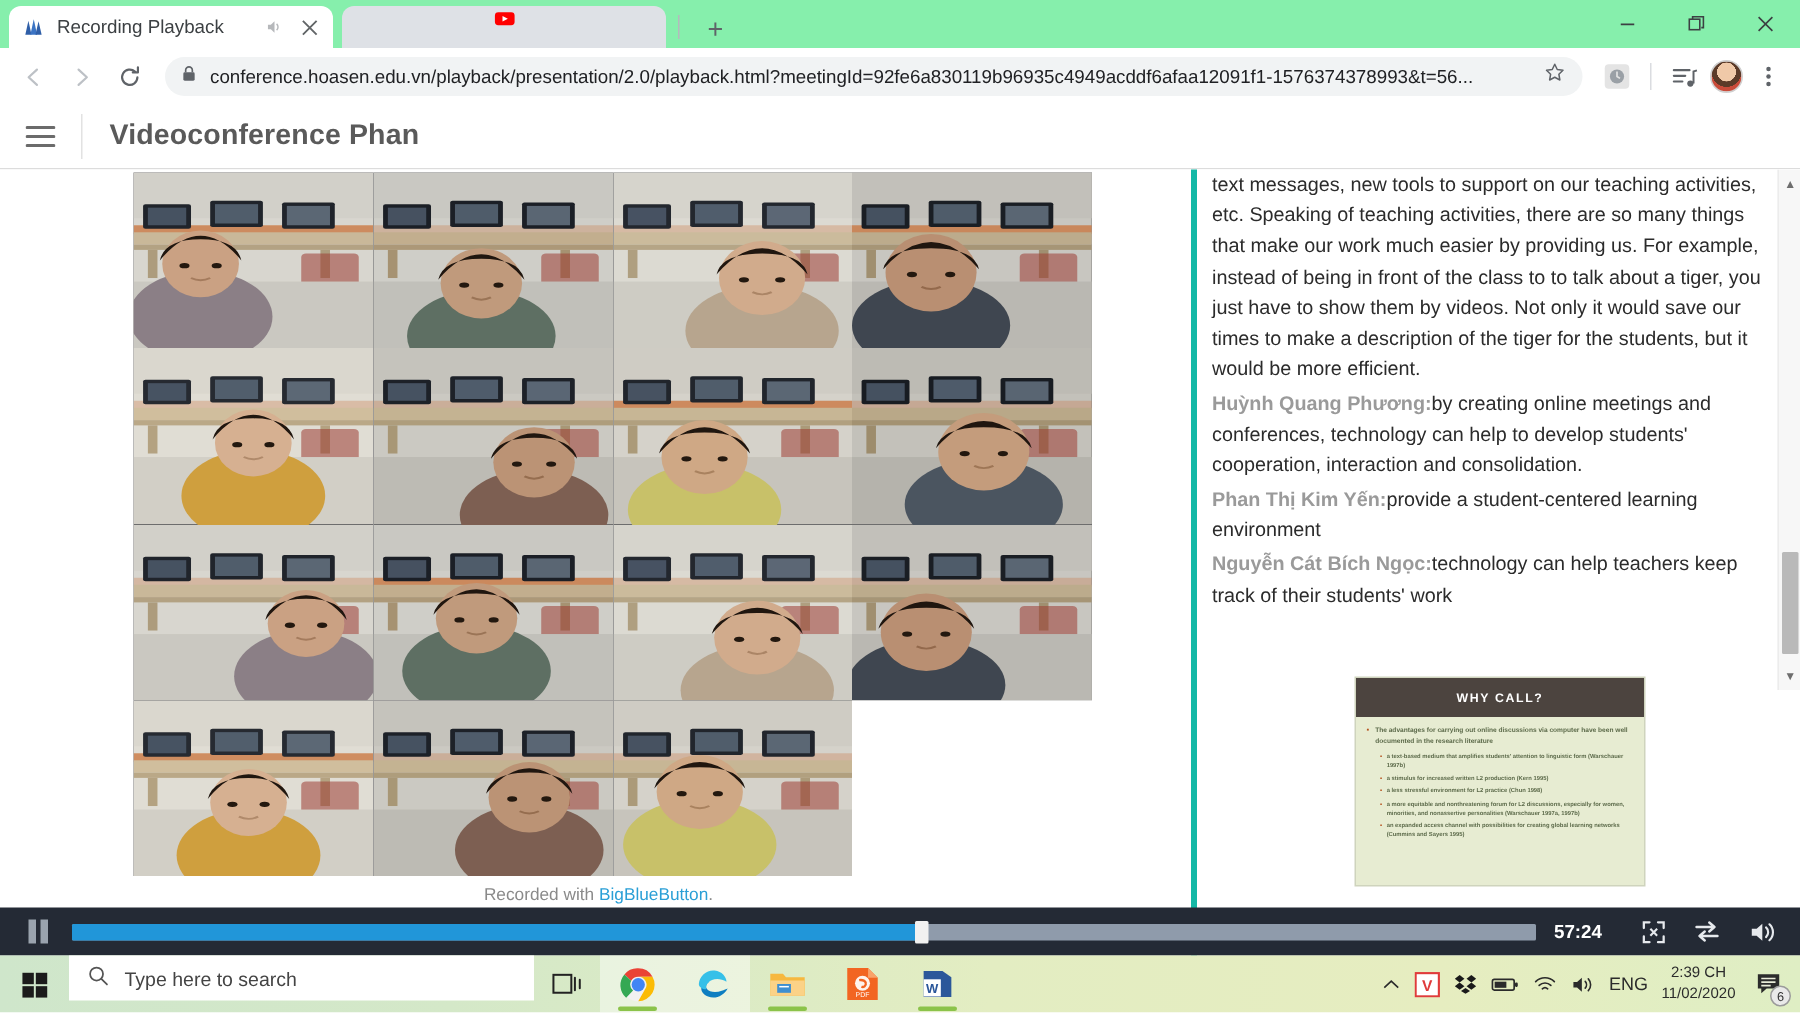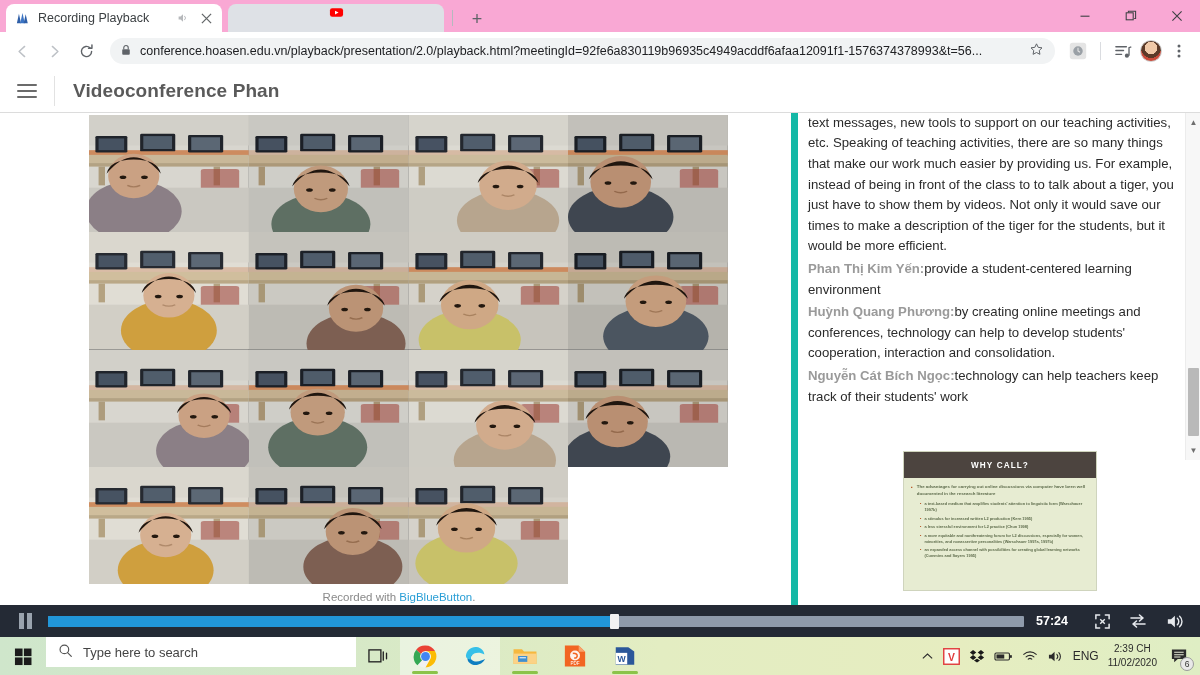--- a/index.html
+++ b/index.html
@@ -5,21 +5,21 @@
   * { box-sizing: border-box; margin: 0; padding: 0; }
   html, body {
     width: 1200px; height: 675px;
     font-family: "Liberation Sans", sans-serif;
     overflow: hidden; background: #fff;
   }
   .screen { position: relative; width: 1200px; height: 675px; }
 
   
   .browser { position: absolute; left:0; top:0; width:1200px; height:637px; background:#dee1e6; }
-  .tabstrip { position:relative; height:32px; width:100%; background:#f9a8d4; }
+  .tabstrip { position:relative; height:32px; width:100%; background:#86efac; }
   .tab {
     position:absolute; top:4px; height:28px; border-radius:8px 8px 0 0;
     display:flex; align-items:center; padding:0 8px; gap:8px; font-size:12px; color:#3c4043;
   }
   .tab.active { left:6px; width:216px; background:#fff; }
   .tab.inactive { left:228px; width:216px; background:#dee1e6;flex-direction:column; }
   .tab-fav { width:16px; height:16px; display:flex; align-items:center; justify-content:center; flex:0 0 16px; }
   .tab-title { flex:1; white-space:nowrap; overflow:hidden; text-overflow:ellipsis; font-size:12.5px; }
   .tab-audio { width:14px; height:14px; opacity:.55; flex:0 0 14px; }
   .tab-close { width:16px; height:16px; flex:0 0 16px; opacity:.8; display:flex;align-items:center;justify-content:center; }
@@ -48,21 +48,21 @@
 
   
   .apphdr { position:relative; height:43px; background:#fff; border-bottom:1px solid #dcdcdc;
             display:flex; align-items:center; }
   .hamburger { width:54px; height:42px; display:flex; align-items:center; justify-content:center; color:#6b6b6b; }
   .hdr-div { width:1px; height:30px; background:#e2e2e2; }
   .apptitle { font-size:19px; font-weight:bold; color:#5a5a5a; margin-left:18px; letter-spacing:.1px; }
 
   
   .content { position:absolute; left:0; top:113px; width:1200px; height:524px; background:#fff; display:flex; }
-  .leftpane { position:relative; width:798px; height:100%; background:#fff; border-right:7px solid #14b8a6; }
+  .leftpane { position:relative; width:798px; height:100%; background:#fff; border-right:4px solid #14b8a6; }
   .camwrap { position:absolute; left:89px; top:2px; width:639px; height:469px; background:#fff; }
   .camgrid { display:grid; grid-template-columns:repeat(4,1fr); grid-template-rows:repeat(4,1fr);
              width:100%; height:100%; gap:0; }
   .cam { position:relative; overflow:hidden; background:#6d6d6d; }
   .cam.empty { background:#ffffff; }
   .recwith { position:absolute; left:0; top:478px; width:798px; text-align:center; font-size:11.5px; color:#8a8a8a; }
   .recwith a { color:#2a9fd6; text-decoration:none; }
 
   .rightpane { position:relative; width:402px; height:100%; background:#fff; display:flex; flex-direction:column; }
   .chatbox { position:relative; height:347px; overflow:hidden; padding:6px 14px 0 10px; background:#fff; }
@@ -625,22 +625,22 @@
         </div>
         <div class="recwith">
           <span>Recorded with </span><a href="#">BigBlueButton</a><span>.</span>
         </div>
       </div>
 
       <div class="rightpane">
         <div class="chatbox">
           <div id="chatlist" style="margin-top: -68px;">
               <div class="msg"><span>daily. As you can see, each of us owns a smartphone, and it is not like that we are forced to buy that but we have to possess one in order to keep up date with our works, e.g, working emails, text messages, new tools to support on our teaching activities, etc. Speaking of teaching activities, there are so many things that make our work much easier by providing us. For example, instead of being in front of the class to to talk about a tiger, you just have to show them by videos. Not only it would save our times to make a description of the tiger for the students, but it would be more efficient.</span></div>
+              <div class="msg"><span class="who">Huỳnh Quang Phương:</span><span>by creating online meetings and conferences, technology can help to develop students' cooperation, interaction and consolidation.</span></div>
               <div class="msg"><span class="who">Phan Thị Kim Yến:</span><span>provide a student-centered learning environment</span></div>
-              <div class="msg"><span class="who">Huỳnh Quang Phương:</span><span>by creating online meetings and conferences, technology can help to develop students' cooperation, interaction and consolidation.</span></div>
               <div class="msg"><span class="who">Nguyễn Cát Bích Ngọc:</span><span>technology can help teachers keep track of their students' work</span></div>
             </div>
           <div class="chat-scroll">
             <div class="cs-arrow up">▲</div>
             <div class="cs-thumb"></div>
             <div class="cs-arrow down">▼</div>
           </div>
         </div>
 
         <div class="slidebox">

